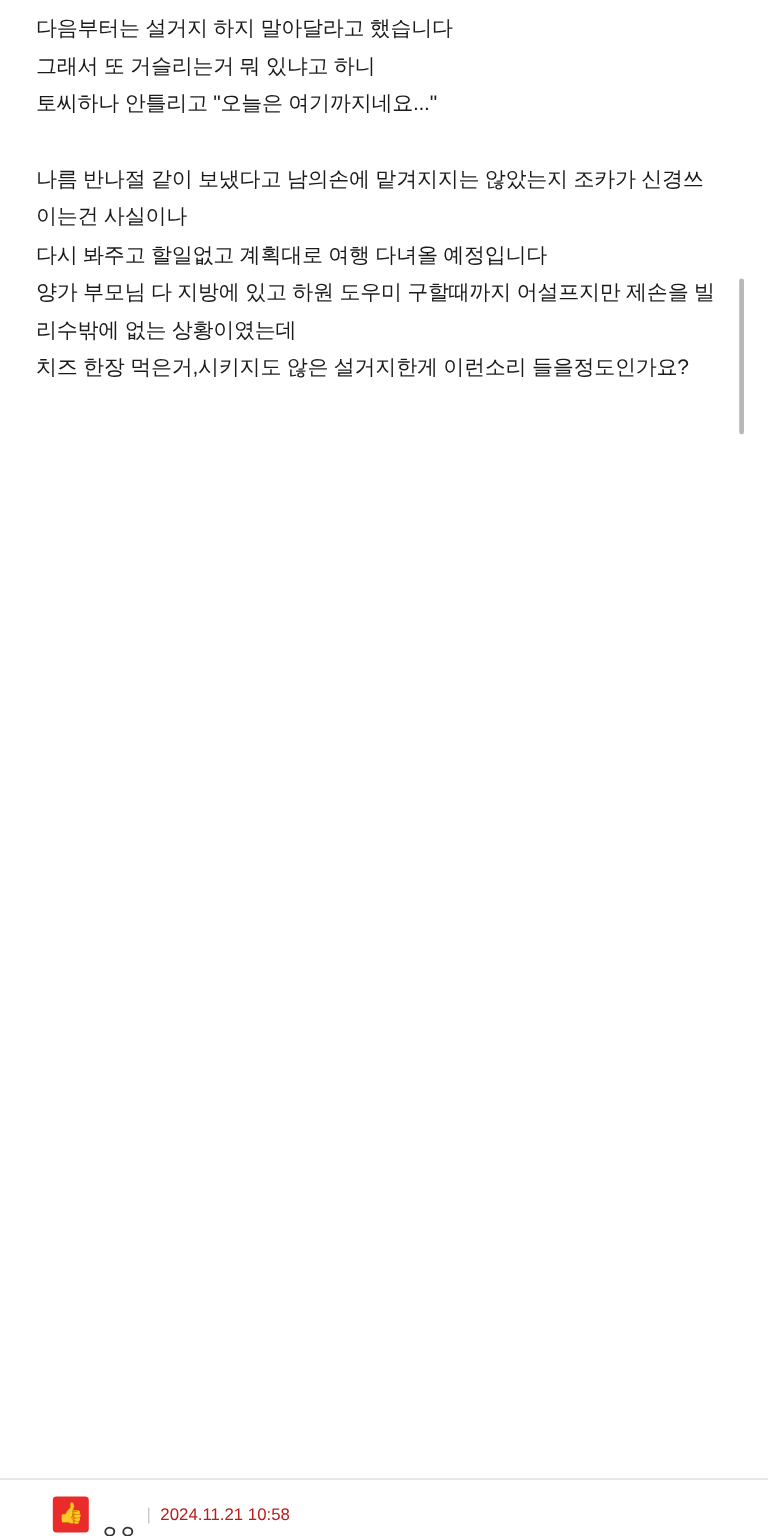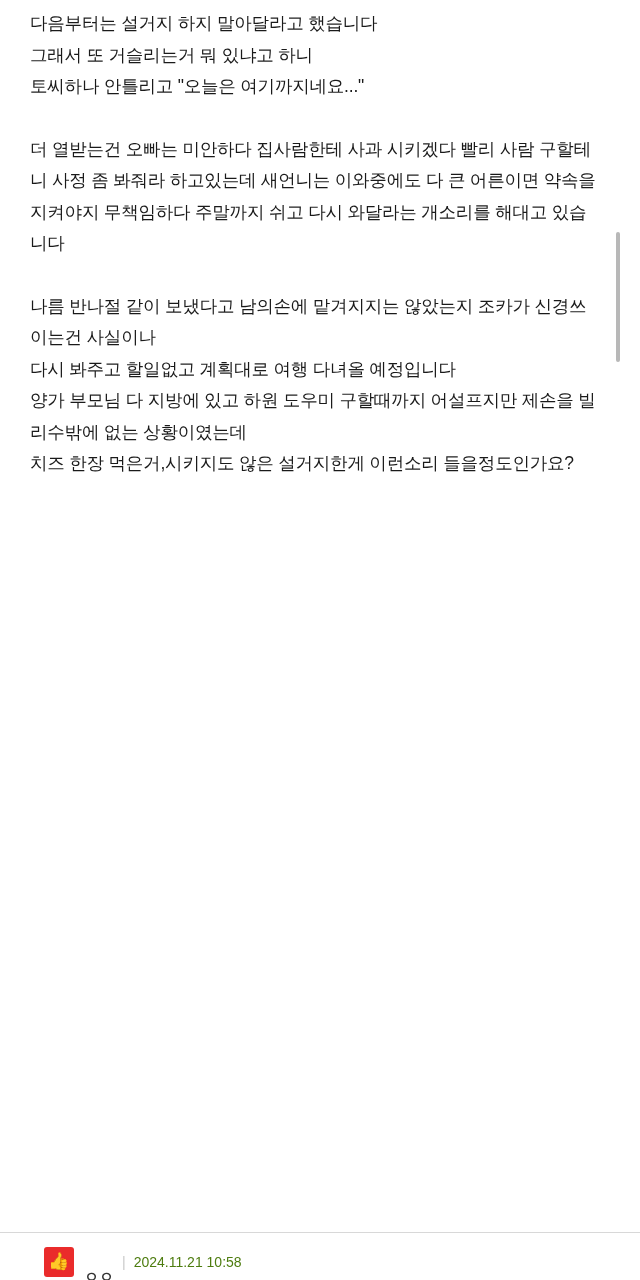--- a/index.html
+++ b/index.html
@@ -93,34 +93,33 @@
     white-space: nowrap;
     margin-top: 31px;
   }
   .sep {
     margin: 0 8px;
     color: #c9c9c9;
     font-size: 14px;
   }
   .timestamp {
     font-size: 14px;
-    color: #4d7c0f;
+    color: #b91c1c;
     white-space: nowrap;
   }
 </style>
 </head>
 <body>
 
 <div class="page">
 
   <div class="article">
     <p class="para">다음부터는 설거지 하지 말아달라고 했습니다
 그래서 또 거슬리는거 뭐 있냐고 하니
 토씨하나 안틀리고 "오늘은 여기까지네요..."</p>
-    <p class="para gap">더 열받는건 오빠는 미안하다 집사람한테 사과 시키겠다 빨리 사람 구할테니 사정 좀 봐줘라 하고있는데 새언니는 이와중에도 다 큰 어른이면 약속을 지켜야지 무책임하다 주말까지 쉬고 다시 와달라는 개소리를 해대고 있습니다</p>
     <p class="para gap">나름 반나절 같이 보냈다고 남의손에 맡겨지지는 않았는지 조카가 신경쓰이는건 사실이나
 다시 봐주고 할일없고 계획대로 여행 다녀올 예정입니다
 양가 부모님 다 지방에 있고 하원 도우미 구할때까지 어설프지만 제손을 빌리수밖에 없는 상황이였는데
 치즈 한장 먹은거,시키지도 않은 설거지한게 이런소리 들을정도인가요?</p>
   </div>
 
   <div class="scrollbar-track">
     <div class="scrollbar-thumb"></div>
   </div>
 

